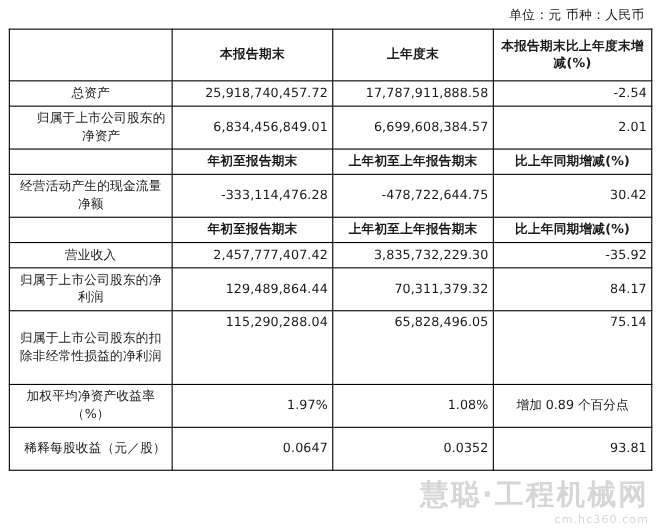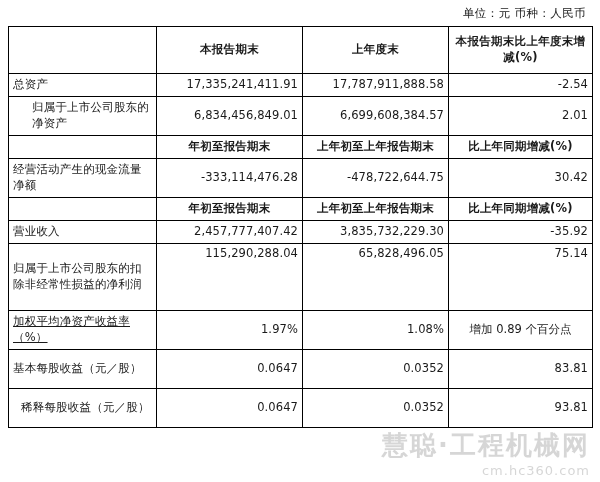--- a/index.html
+++ b/index.html
@@ -43,21 +43,21 @@
     vertical-align: middle;
     line-height: 1.35;
     height: 18px;
   }
   col.c1 { width: 148px; }
   col.c2 { width: 146px; }
   col.c3 { width: 146px; }
   col.c4 { width: 144px; }
 
   .lbl {
-    text-align: left;
+    text-align: center;
     font-size: 11.5px;
     letter-spacing: 0.2px;
     margin-top: 46px;
   }
   .num {
     text-align: right;
     font-family: "DejaVu Sans", "Liberation Sans", sans-serif;
     font-size: 11.5px;
     letter-spacing: 0.1px;
     white-space: nowrap;
@@ -86,21 +86,21 @@
     font-size: 26px;
     font-weight: bold;
     color: rgba(120,120,120,0.30);
     letter-spacing: 2px;
     pointer-events: none;
     white-space: nowrap;
     margin-top: 25px;
   }
   .watermark .sub {
     display: block;
-    font-size: 13px;
+    font-size: 10px;
     letter-spacing: 1px;
     text-align: right;
     color: rgba(120,120,120,0.30);
     font-weight: normal;
   }
 </style>
 </head>
 <body>
 
 <div class="page">
@@ -118,21 +118,21 @@
 
       <tr>
         <td class="lbl" style="height:42px;"></td>
         <td class="hdr">本报告期末</td>
         <td class="hdr">上年度末</td>
         <td class="hdr">本报告期末比上年度末增减(%)</td>
       </tr>
 
       <tr>
         <td class="lbl">总资产</td>
-        <td class="num">17,335,241,411.91</td>
+        <td class="num">25,918,740,457.72</td>
         <td class="num">17,787,911,888.58</td>
         <td class="num">-2.54</td>
       </tr>
 
       <tr>
         <td class="lbl" style="height:34px;padding-left:23px;">归属于上市公司股东的净资产</td>
         <td class="num">6,834,456,849.01</td>
         <td class="num">6,699,608,384.57</td>
         <td class="num">2.01</td>
       </tr>
@@ -158,41 +158,41 @@
         <td class="subhdr">比上年同期增减(%)</td>
       </tr>
 
       <tr>
         <td class="lbl">营业收入</td>
         <td class="num">2,457,777,407.42</td>
         <td class="num">3,835,732,229.30</td>
         <td class="num">-35.92</td>
       </tr>
 
+      <tr>
+        <td class="lbl" style="height:34px;">归属于上市公司股东的净利润</td>
+        <td class="num">129,489,864.44</td>
+        <td class="num">70,311,379.32</td>
+        <td class="num">84.17</td>
+      </tr>
 
       <tr>
         <td class="lbl" style="height:62px;">归属于上市公司股东的扣除非经常性损益的净利润</td>
         <td class="num" style="vertical-align:top;">115,290,288.04</td>
         <td class="num" style="vertical-align:top;margin-top:20px;">65,828,496.05</td>
         <td class="num" style="vertical-align:top;">75.14</td>
       </tr>
 
       <tr>
-        <td class="lbl" style="height:34px;text-decoration:underline;">加权平均净资产收益率（%）</td>
+        <td class="lbl" style="height:34px;">加权平均净资产收益率（%）</td>
         <td class="num">1.97%</td>
         <td class="num">1.08%</td>
         <td class="ctr">增加 0.89 个百分点</td>
       </tr>
 
-      <tr>
-        <td class="lbl" style="height:34px;">基本每股收益（元／股）</td>
-        <td class="num">0.0647</td>
-        <td class="num">0.0352</td>
-        <td class="num">83.81</td>
-      </tr>
 
       <tr>
         <td class="lbl" style="height:34px;padding-left:12px;">稀释每股收益（元／股）</td>
         <td class="num">0.0647</td>
         <td class="num">0.0352</td>
         <td class="num">93.81</td>
       </tr>
 
     </tbody>
   </table>

